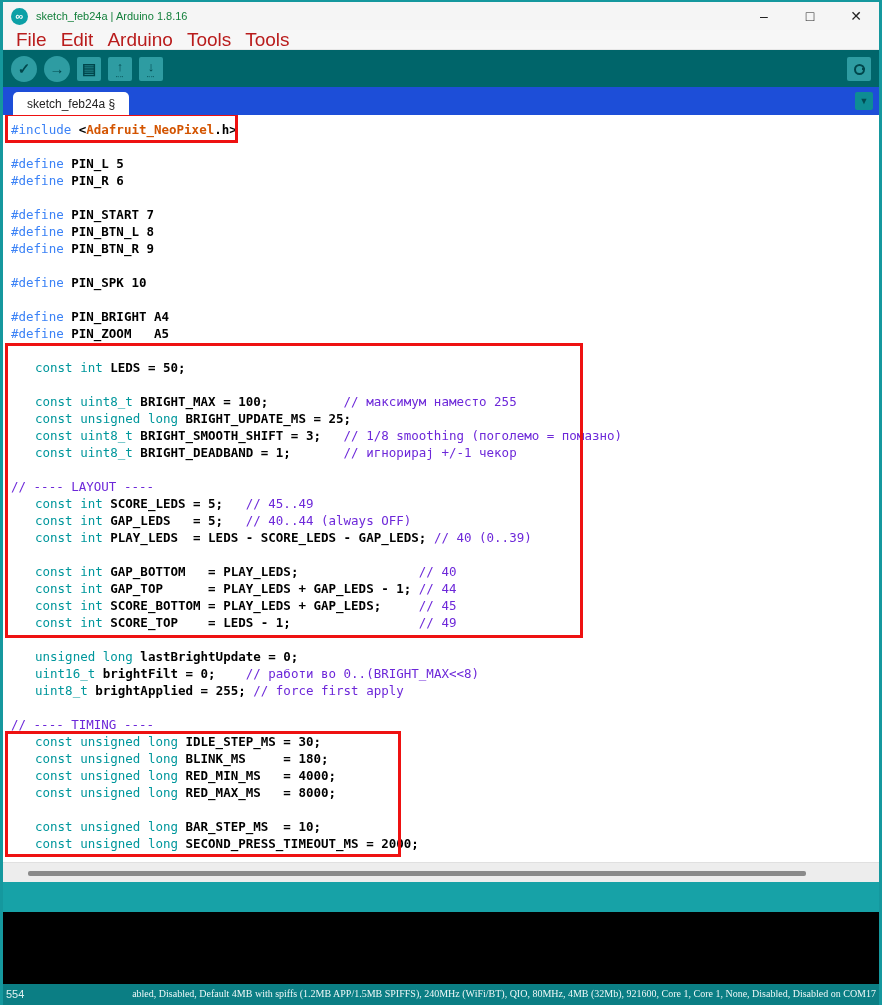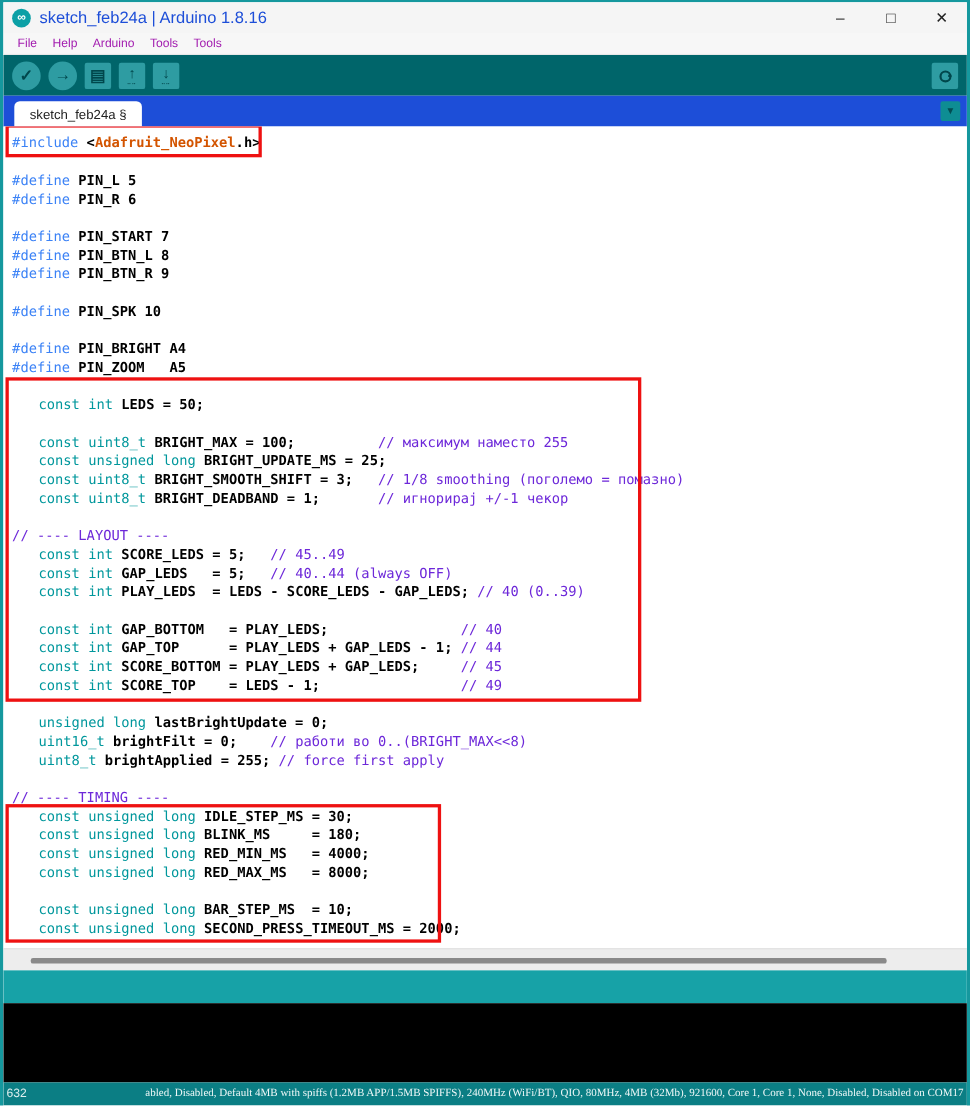--- a/index.html
+++ b/index.html
@@ -12,29 +12,29 @@
     display:flex; flex-direction:column; overflow:hidden; background:#fff;
   }
 
   
   .titlebar { height:28px; background:#f5f5f5; display:flex; align-items:center; padding-left:8px; flex:0 0 auto; }
   .app-icon {
     width:17px; height:17px; border-radius:50%; background:#0ca0a6; color:#fff;
     font-size:11px; font-weight:bold; display:inline-flex; align-items:center; justify-content:center;
     margin-right:8px; line-height:1;
   }
-  .title-text { font-size:15px; color:#1d4ed8; }
+  .title-text { font-size:11px; color:#15803d; }
   .win-controls { margin-left:auto; display:flex; height:100%; }
   .wc { width:46px; height:100%; display:flex; align-items:center; justify-content:center;
         font-size:14px; color:#222; cursor:default; }
 
   
   .menubar { height:20px; background:#f7f7f7; display:flex; align-items:center; padding-left:6px;
              border-bottom:1px solid #e8e8e8; flex:0 0 auto; }
-  .menu-item { font-size:11px; color:#a21caf; padding:0 7px; }
+  .menu-item { font-size:19px; color:#b91c1c; padding:0 7px; }
 
   
   .toolbar { height:37px; background:#00656A; display:flex; align-items:center; padding:0 8px; gap:7px; flex:0 0 auto; }
   .tbtn { background:#2E9CA2; color:#00474C; display:flex; align-items:center; justify-content:center; }
   .tbtn.round { width:26px; height:26px; border-radius:50%; font-size:15px; font-weight:bold; }
   .tbtn.square { width:24px; height:24px; border-radius:2px; font-size:15px; font-weight:bold; }
   .tbtn .stack { display:flex; flex-direction:column; align-items:center; line-height:1; }
   .tbtn .stack .arrow { font-size:13px; font-weight:bold; }
   .tbtn .stack .dots { font-size:6px; letter-spacing:1px; margin-top:-1px; }
   .toolbar .spacer { flex:1; }
@@ -82,21 +82,21 @@
     <span class="title-text">sketch_feb24a | Arduino 1.8.16</span>
     <div class="win-controls">
       <span class="wc">–</span>
       <span class="wc">□</span>
       <span class="wc">✕</span>
     </div>
   </div>
 
   <div class="menubar">
       <span class="menu-item">File</span>
-      <span class="menu-item">Help</span>
+      <span class="menu-item">Edit</span>
       <span class="menu-item">Arduino</span>
       <span class="menu-item">Tools</span>
       <span class="menu-item">Tools</span>
     </div>
 
   <div class="toolbar">
     <div class="tbtn round">
       <span>✓</span>
     </div>
     <div class="tbtn round">
@@ -142,16 +142,16 @@
   <div class="hscroll">
     <div class="hthumb"></div>
   </div>
 
   <div class="statusbar"></div>
 
   <div class="console"></div>
 
   <div class="bottombar">
     <span class="board-info">abled, Disabled, Default 4MB with spiffs (1.2MB APP/1.5MB SPIFFS), 240MHz (WiFi/BT), QIO, 80MHz, 4MB (32Mb), 921600, Core 1, Core 1, None, Disabled, Disabled on COM17</span>
-    <span class="line-ind">632</span>
+    <span class="line-ind">554</span>
   </div>
 
 </div>
 
 </body></html>

